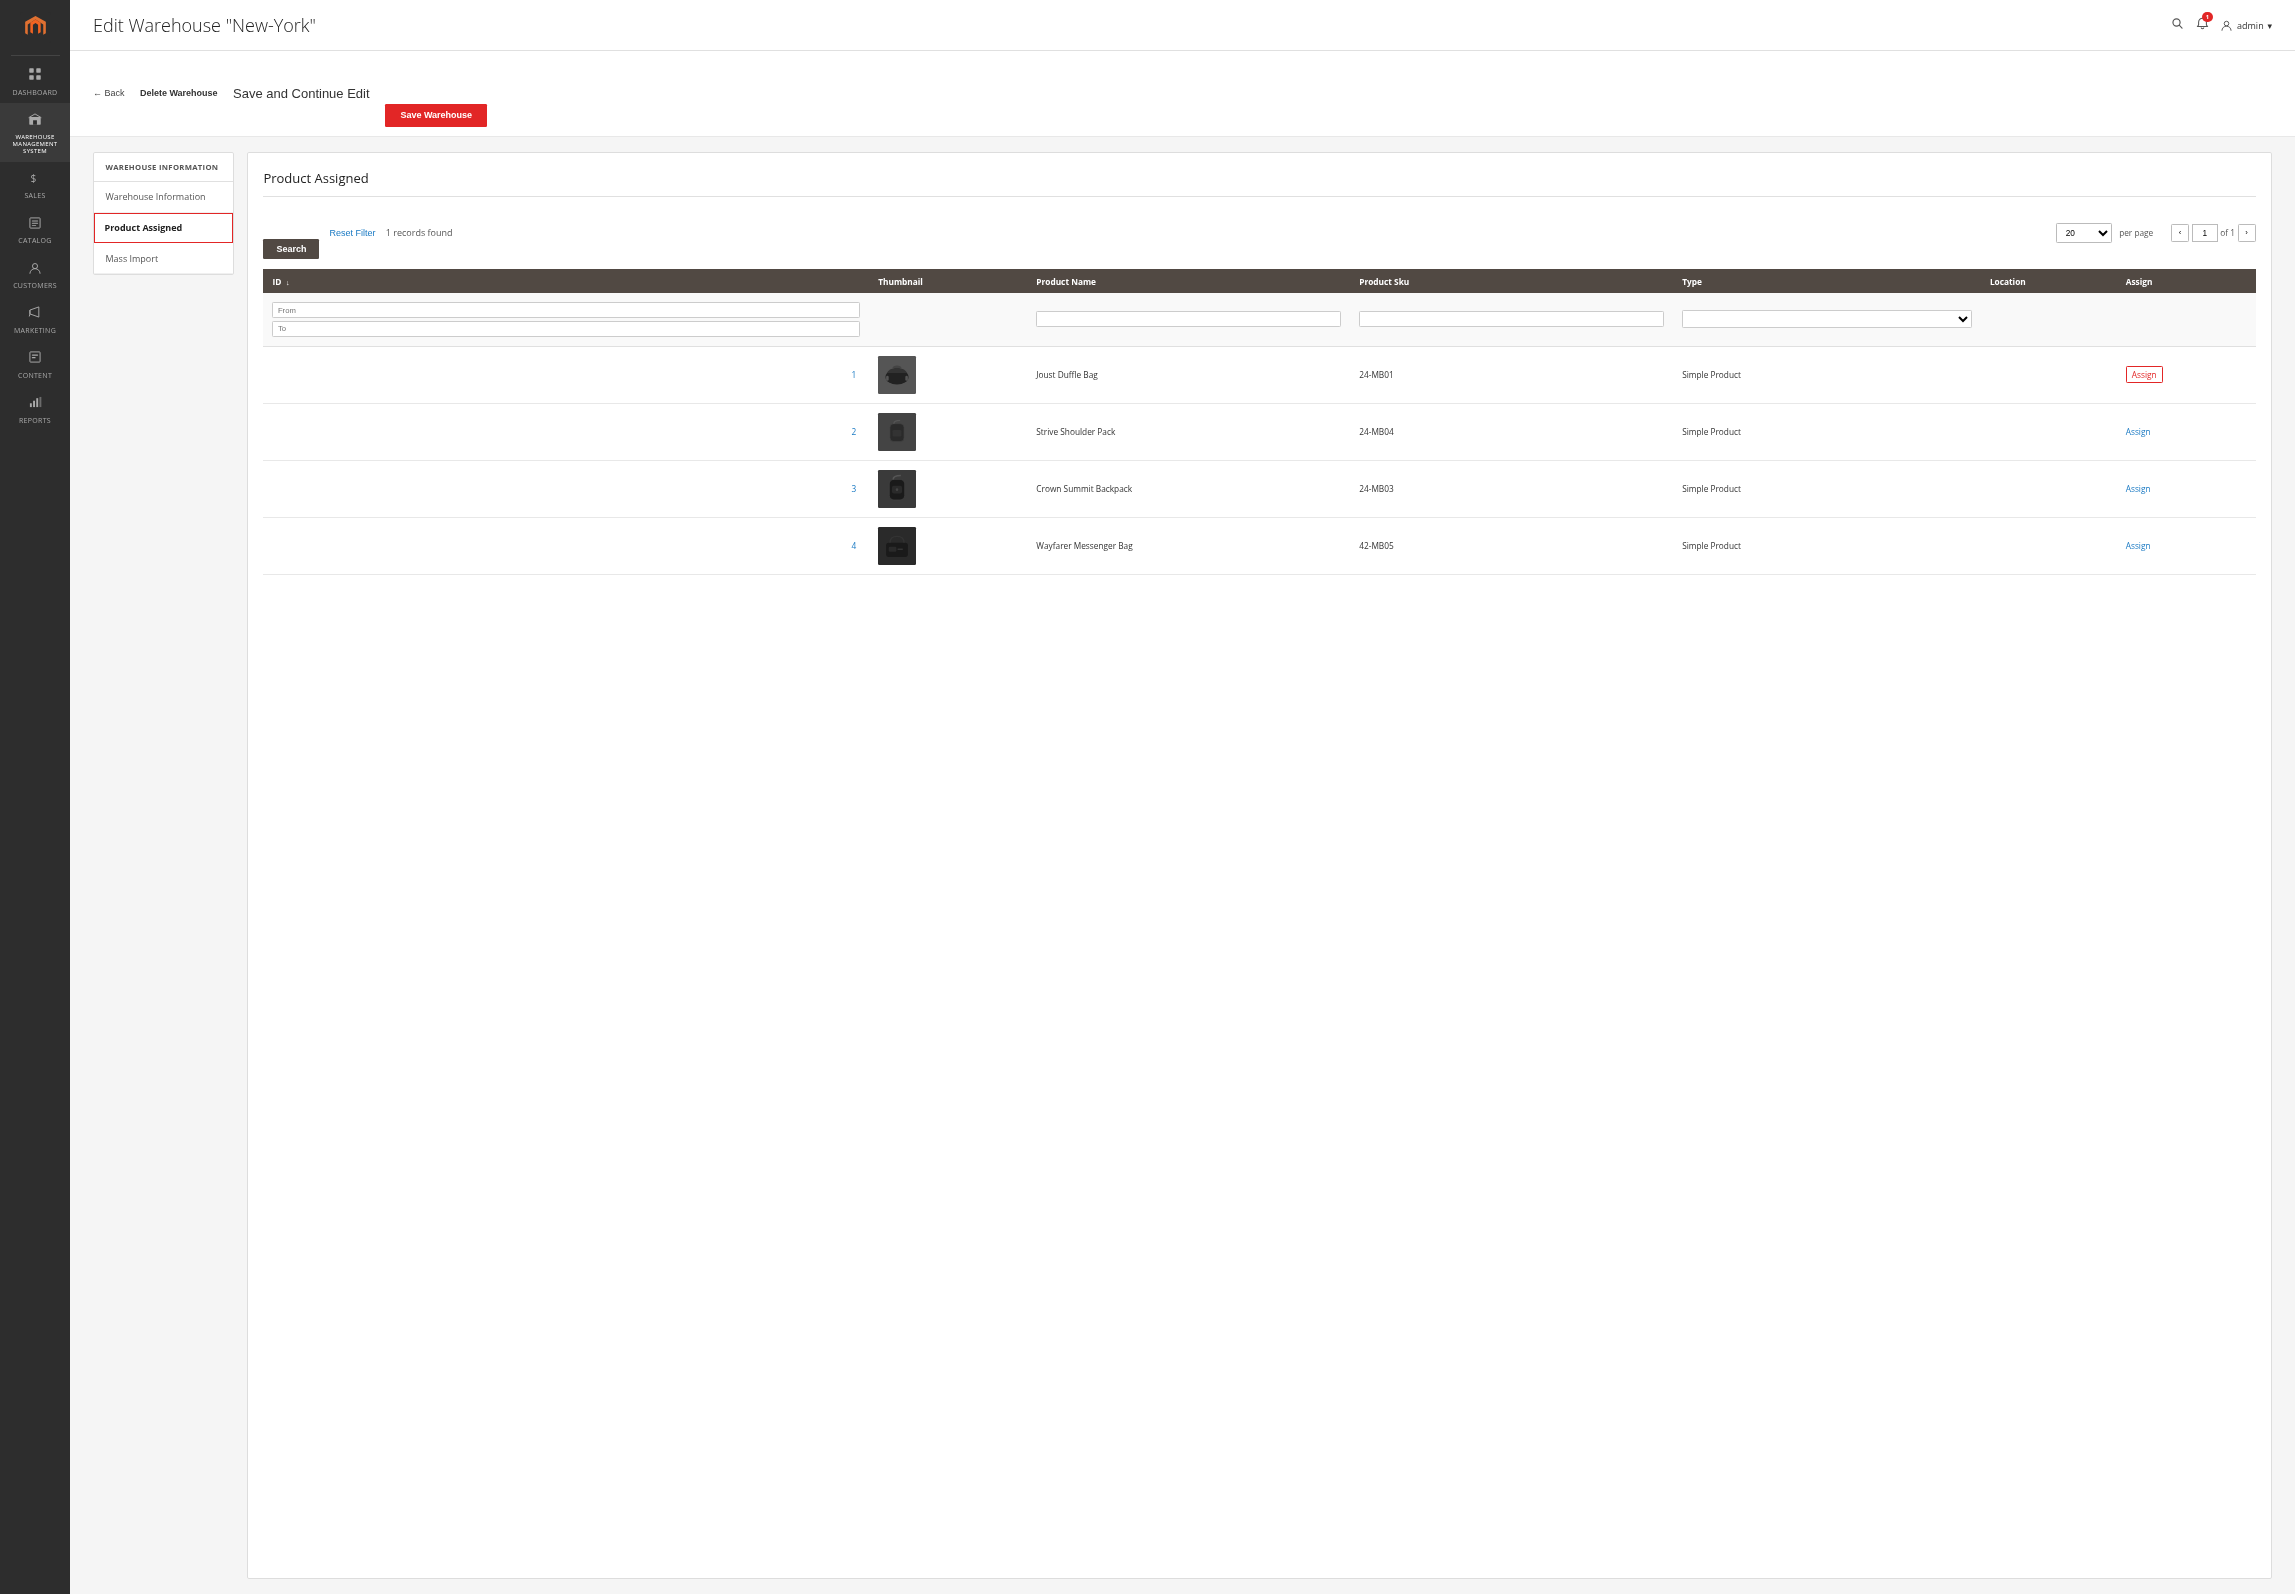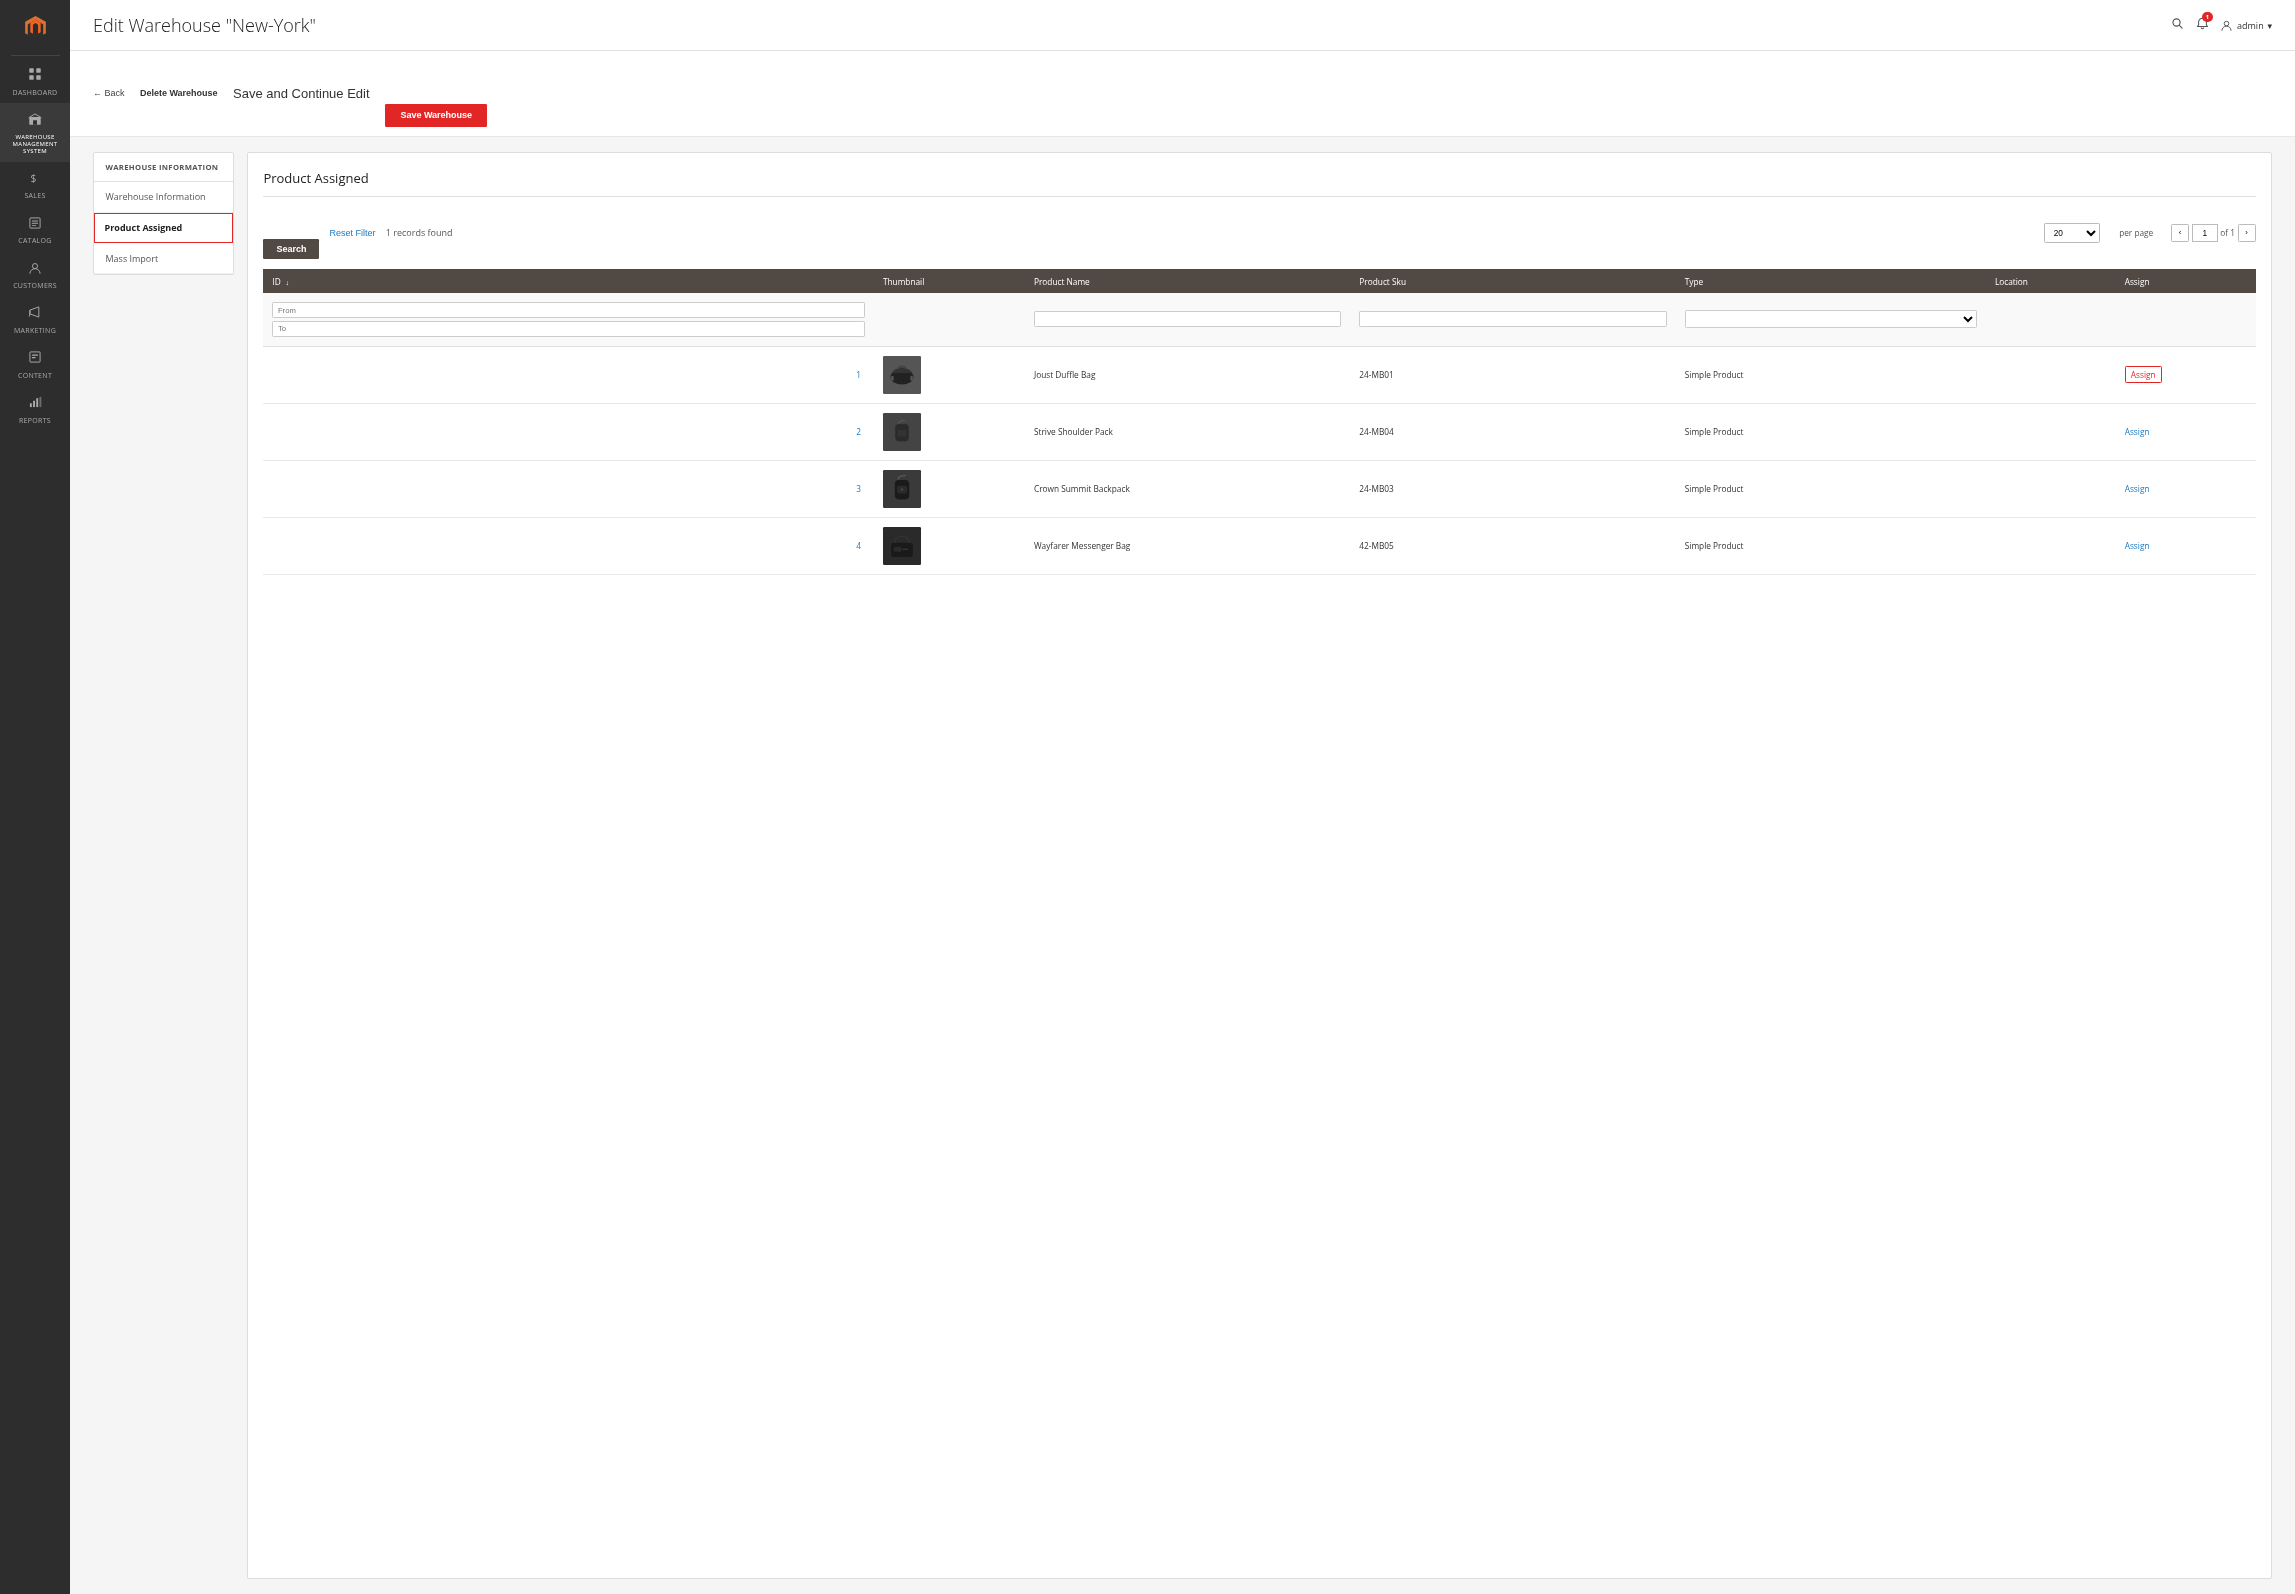--- a/index.html
+++ b/index.html
@@ -247,21 +247,21 @@
       font-size: 9px;
       cursor: pointer;
     }
     .records-info {
       color: #555;
       font-size: 9px;
     }
     .per-page-select {
       display: flex;
       align-items: center;
-      gap: 19px;
+      gap: 7px;
       margin-left: auto;
     }
     .per-page-select select {
       padding: 3.2px 15.4px 3.2px 5.1px;
       border: 0.6px solid #bbb;
       border-radius: 1.3px;
       font-size: 8.3px;
       background: #fff;
       cursor: pointer;
     }
@@ -301,21 +301,21 @@
       border-collapse: collapse;
       font-size: 8.3px;
     }
     .products-table thead tr {
       background: #514943;
       color: #fff;
     }
     .products-table thead th {
       padding: 6.4px 9px;
       text-align: left;
-      font-weight: 400;
+      font-weight: 700;
       font-size: 8.3px;
       white-space: nowrap;
     }
     .products-table thead th.sortable {
       cursor: pointer;
     }
     .sort-arrow { margin-left: 2.6px; font-size: 7px; }
 
     
     .filter-row td {

